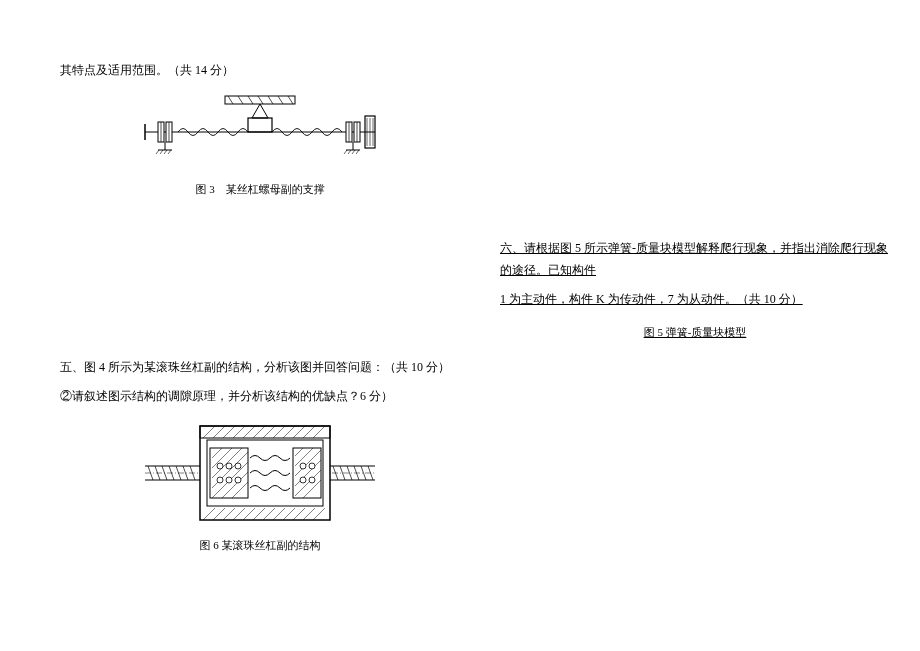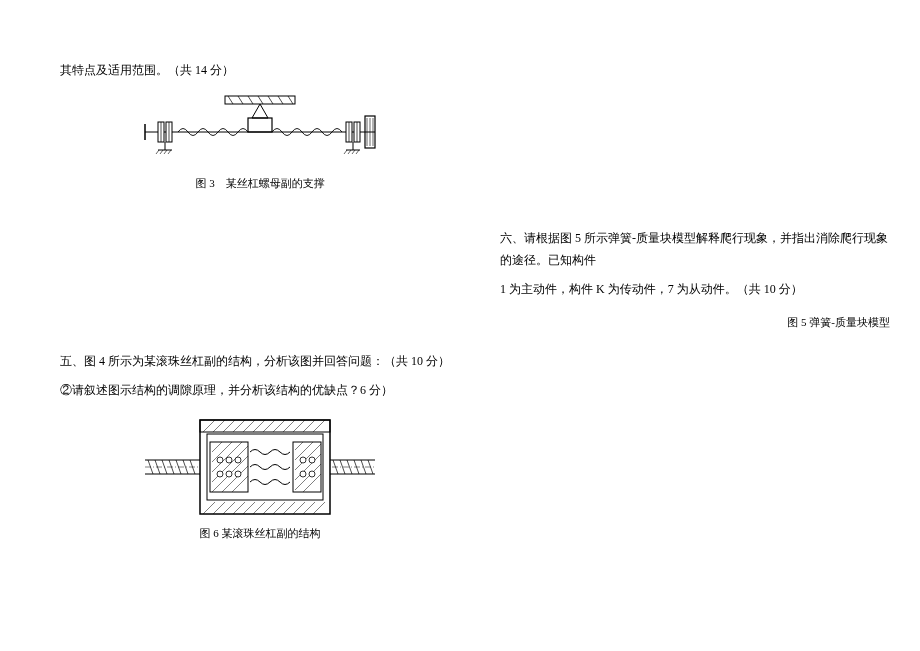--- a/index.html
+++ b/index.html
@@ -18,33 +18,35 @@
     }
     .left-column {
       position: absolute;
       left: 60px;
       top: 60px;
       width: 400px;
     }
     .right-column {
       position: absolute;
       left: 500px;
-      top: 228px;
+      top: 238px;
       width: 390px;
+      text-decoration: underline;
     }
     .question-text {
       line-height: 1.8;
       margin-bottom: 8px;
     }
     .figure-container {
       text-align: center;
       margin: 10px 0;
     }
     .figure-caption {
       font-size: 11px;
+      margin-top: 6px;
     }
     .fig3-svg {
       display: inline-block;
     }
     .fig4-svg {
       display: inline-block;
     }
     .model-diagram {
       text-align: center;
       margin: 12px 0;
@@ -218,14 +220,14 @@
       <div class="figure-caption">图 6 某滚珠丝杠副的结构</div>
     </div>
   </div>
 </div>
 
 <div class="right-column">
   <div class="question-text">六、请根据图 5 所示弹簧-质量块模型解释爬行现象，并指出消除爬行现象的途径。已知构件</div>
   <div class="question-text">1 为主动件，构件 K 为传动件，7 为从动件。（共 10 分）</div>
 
 
-  <div class="figure-caption" style="text-align:right;margin-top:14px;">图 5 弹簧-质量块模型</div>
+  <div class="figure-caption" style="text-align:center;margin-top:14px;">图 5 弹簧-质量块模型</div>
 </div>
 
 </body></html>

